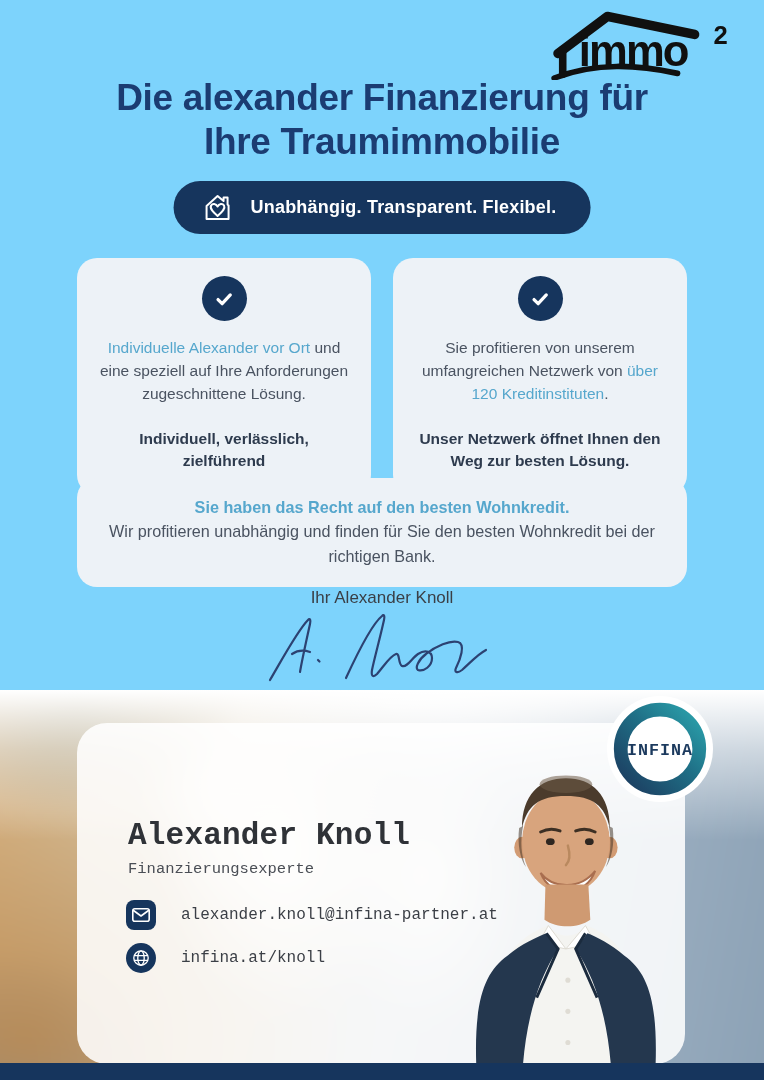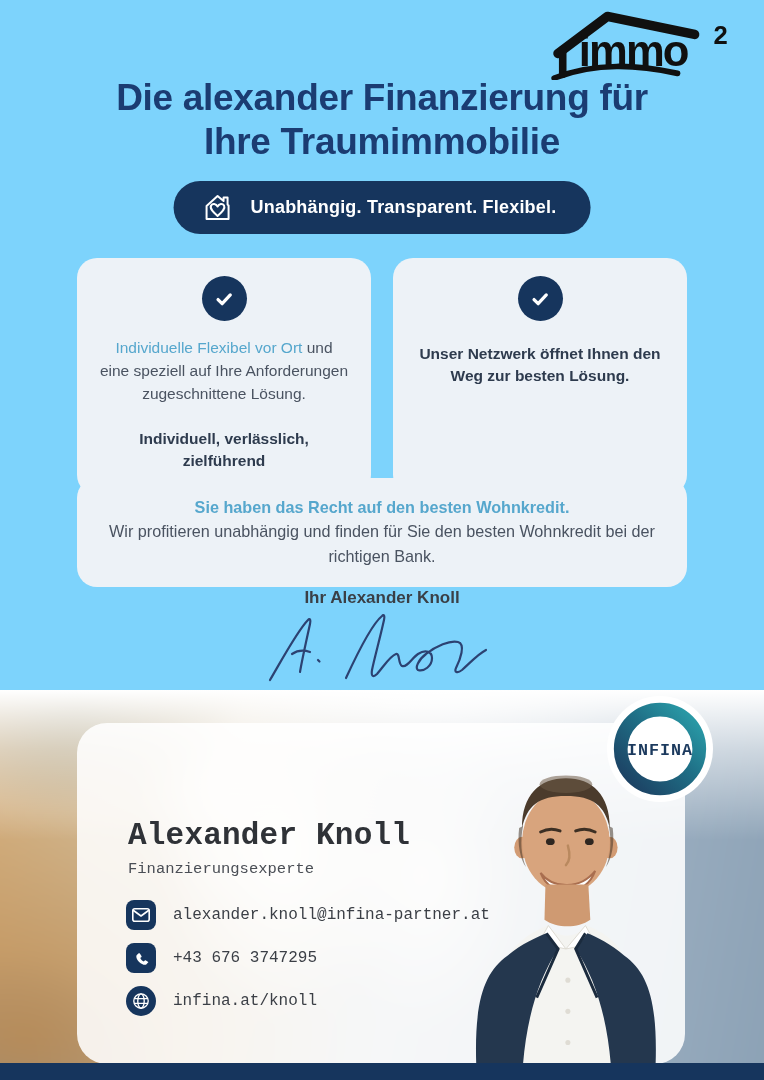--- a/index.html
+++ b/index.html
@@ -54,21 +54,21 @@
   
   .wide-card{
     position:absolute; top:478px; left:77px; width:610px;
     background:var(--cardbg); border-radius:20px;
     padding:17px 30px 19px; text-align:center;
   }
   .wide-card .accent-line{color:var(--accent); font-weight:bold; font-size:16.2px; line-height:1.5;}
   .wide-card .wide-text{color:var(--ink); font-size:16.2px; line-height:1.5;}
 
   
-  .sig-block{position:absolute; top:588px; left:0; width:100%; text-align:center;font-weight:bold;}
+  .sig-block{position:absolute; top:588px; left:0; width:100%; text-align:center;}
   .sig-intro{font-size:17px; color:#3a3f46;}
   .sig-svg{margin-top:2px;}
 
   
   .photo-section{position:absolute; left:0; top:690px; width:764px; bottom:0; overflow:hidden;font-family:Liberation Mono, monospace;}
   .photo-bg{
     position:absolute; inset:-24px; filter:blur(9px);
     background:
       radial-gradient(ellipse 240px 160px at 12% 8%, rgba(96,94,58,.65), transparent 70%),
       radial-gradient(ellipse 300px 120px at 55% 4%, rgba(255,255,255,.9), transparent 75%),
@@ -89,21 +89,21 @@
     background:rgba(255,255,255,.87); border-radius:30px; z-index:2;
   }
   .man{position:absolute; right:55px; bottom:16px; width:292px; height:312px; z-index:3;}
   .infina-badge{position:absolute; left:606px; top:5px; width:108px; height:108px; z-index:4;}
 
   .profile-text{position:absolute; left:128px; top:128px; z-index:5;}
   .profile-name{font-size:31px; font-weight:bold; color:#2f3237; letter-spacing:.2px;}
   .profile-role{font-size:15.5px; color:#4a4e55; margin-top:7px;}
 
   .contact-list{position:absolute; left:126px; top:210px; z-index:5;}
-  .contact-row{display:flex; align-items:center; gap:17px; margin-bottom:13px;}
+  .contact-row{display:flex; align-items:center; gap:25px; margin-bottom:13px;}
   .contact-icon{
     width:30px; height:30px; border-radius:8px; background:var(--navy);
     display:flex; align-items:center; justify-content:center; flex:0 0 auto;
   }
   .contact-icon.round{border-radius:50%;}
   .contact-value{font-size:16px; color:#3b3f46; text-decoration:none;}
 
   .bottom-bar{position:absolute; left:0; bottom:0; width:100%; height:17px; background:var(--navy); z-index:8;}
 </style>
 </head>
@@ -136,29 +136,30 @@
     <span>Unabhängig. Transparent. Flexibel.</span>
   </div>
 
   <div class="cards-row">
     <div class="card">
       <div class="check-circle">
         <svg width="26" height="26" viewBox="0 0 24 24">
             <path d="M6.5,12.5 L10.3,16.3 L17.8,8.2" fill="none" stroke="#fff" stroke-width="3" stroke-linecap="round" stroke-linejoin="round"></path>
           </svg>
       </div>
-      <p><span class="accent">Individuelle Flexibel vor Ort</span><span> und eine speziell auf Ihre Anforderungen zugeschnittene Lösung.</span></p>
+      <p><span class="accent">Individuelle Alexander vor Ort</span><span> und eine speziell auf Ihre Anforderungen zugeschnittene Lösung.</span></p>
       <div class="card-bold">Individuell, verlässlich, zielführend</div>
     </div>
     <div class="card">
       <div class="check-circle">
         <svg width="26" height="26" viewBox="0 0 24 24">
             <path d="M6.5,12.5 L10.3,16.3 L17.8,8.2" fill="none" stroke="#fff" stroke-width="3" stroke-linecap="round" stroke-linejoin="round"></path>
           </svg>
       </div>
+      <p><span>Sie profitieren von unserem umfangreichen Netzwerk von </span><span class="accent">über 120 Kreditinstituten</span><span>.</span></p>
       <div class="card-bold">Unser Netzwerk öffnet Ihnen den Weg zur besten Lösung.</div>
     </div>
   </div>
 
   <div class="wide-card">
     <div class="accent-line">Sie haben das Recht auf den besten Wohnkredit.</div>
     <div class="wide-text">Wir profitieren unabhängig und finden für Sie den besten Wohnkredit bei der richtigen Bank.</div>
   </div>
 
   <div class="sig-block">
@@ -229,28 +230,20 @@
       <div class="contact-row">
         <span class="contact-icon">
           <svg width="18" height="14" viewBox="0 0 18 14">
               <rect x="0.8" y="0.8" width="16.4" height="12.4" rx="2" fill="none" stroke="#fff" stroke-width="1.6"></rect>
               <path d="M1.5,2.5 L9,8 L16.5,2.5" fill="none" stroke="#fff" stroke-width="1.6" stroke-linecap="round" stroke-linejoin="round"></path>
             </svg>
         </span>
         <a class="contact-value">alexander.knoll@infina-partner.at</a>
       </div>
       <div class="contact-row">
-        <span class="contact-icon">
-          <svg width="17" height="17" viewBox="0 0 24 24">
-              <path d="M21.5,16.9 l-3.2-2.2 c-0.8-0.5-1.6-0.3-2.1,0.5 l-0.8,1.1 c-2.2-0.9-4.1-2.8-5.1-5.1 l1.1-0.8 c0.8-0.5,1-1.3,0.5-2.1 L9.7,5.1 C9.2,4.3,8.2,4.2,7.6,4.8 L5.4,7 c-1.6,1.6-0.4,6.3,3.3,10 s8.4,4.9,10,3.3 l2.2-2.2 C21.6,17.5,22,17.3,21.5,16.9 Z" fill="#fff"></path>
-            </svg>
-        </span>
-        <a class="contact-value">+43 676 3747295</a>
-      </div>
-      <div class="contact-row">
         <span class="contact-icon round">
           <svg width="18" height="18" viewBox="0 0 20 20">
               <g fill="none" stroke="#fff" stroke-width="1.5">
                 <circle cx="10" cy="10" r="8"></circle>
                 <ellipse cx="10" cy="10" rx="3.6" ry="8"></ellipse>
                 <path d="M2.3,7.3 H17.7 M2.3,12.7 H17.7"></path>
               </g>
             </svg>
         </span>
         <a class="contact-value">infina.at/knoll</a>

